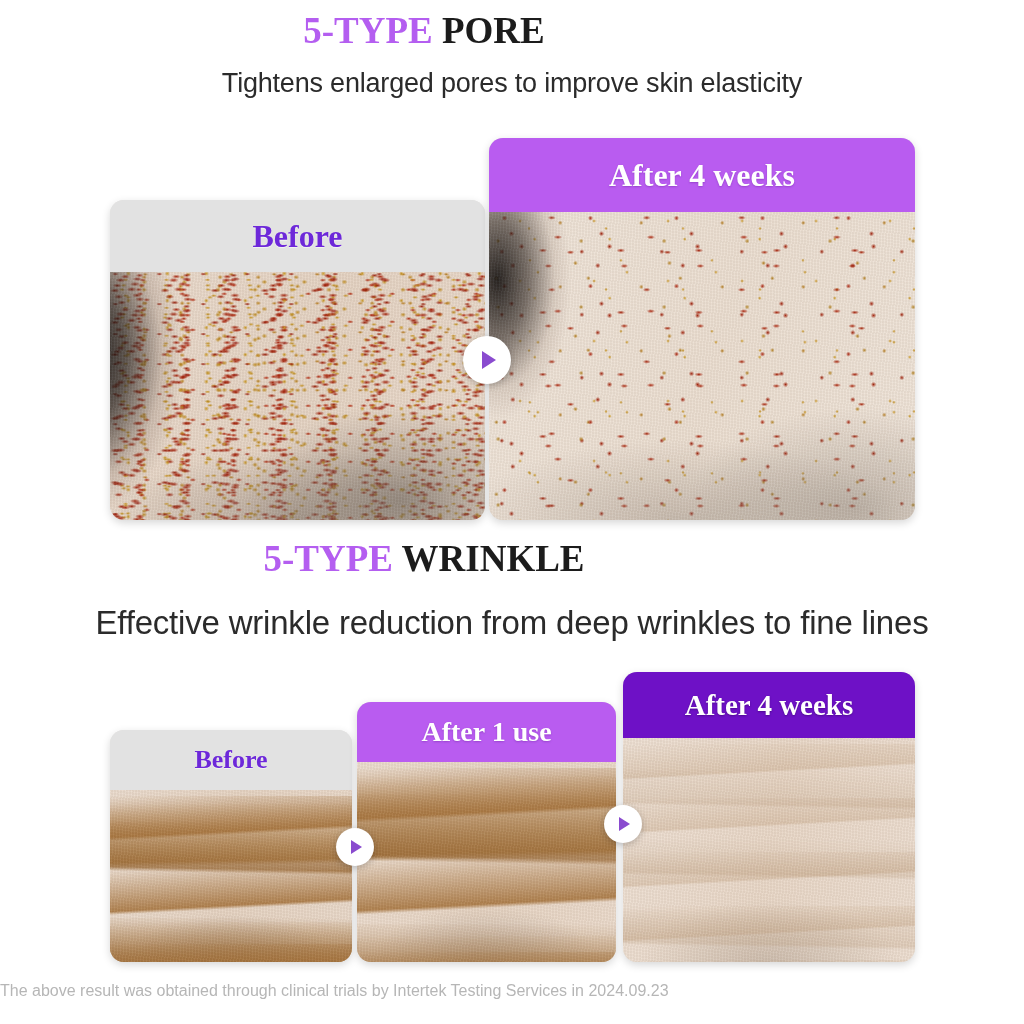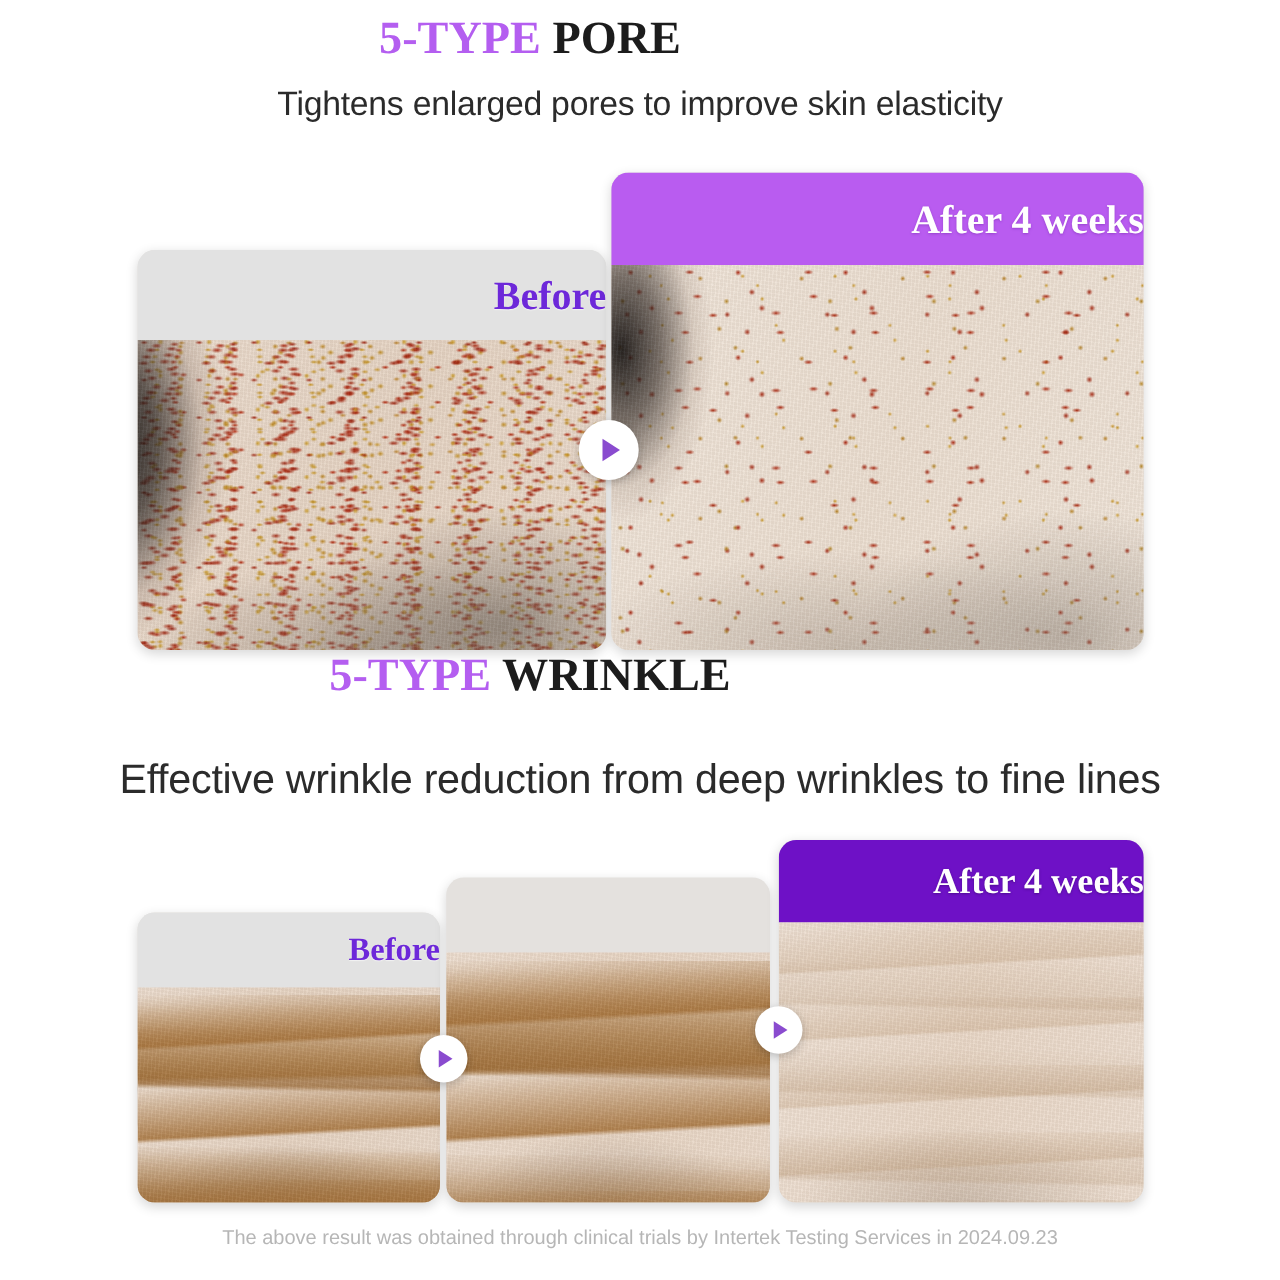--- a/index.html
+++ b/index.html
@@ -36,37 +36,37 @@
     width: 1024px;
     text-align: center;
     font-family: "Liberation Sans", sans-serif;
     color: #2b2b2b;
     white-space: nowrap;
     letter-spacing: -0.2px;
   }
 
   #pore-title    { top: 12px;  font-size: 37px; }
   #pore-sub      { top: 68px;  font-size: 27px; }
-  #wrinkle-title { top: 522px; font-size: 37px; }
+  #wrinkle-title { top: 540px; font-size: 37px; }
   #wrinkle-sub   { top: 604px; font-size: 33px; }
 
   
   .panel {
     position: absolute;
     border-radius: 14px;
     overflow: hidden;
     box-shadow: 0 3px 9px rgba(0,0,0,0.16);
     background: #e4e1de;
   }
   .panel-header {
     position: absolute;
     top: 0; left: 0; right: 0;
     display: flex;
     align-items: center;
-    justify-content: flex-end;
+    justify-content: center;
     font-family: "Liberation Serif", serif;
     font-weight: bold;
     line-height: 1;
   }
   .hdr-gray {
     background: #e2e2e2;
     color: #6d28d9;
     text-shadow: 0 1px 1px rgba(255,255,255,0.6);
   }
   .hdr-light-purple {
@@ -226,21 +226,21 @@
     width: 0; height: 0;
     border-style: solid;
   }
 
   
   #footer-note {
     position: absolute;
     left: 0;
     top: 982px;
     width: 1024px;
-    text-align: center;
+    text-align: left;
     font-size: 16px;
     color: #b6b6b6;
     font-family: "Liberation Sans", sans-serif;
     white-space: nowrap;
   }
 </style>
 </head>
 <body>
 
 <div class="section-title" id="pore-title">
@@ -280,20 +280,23 @@
 <div class="panel" id="wrinkle-before-panel" style="left:110px; top:730px; width:242px; height:232px;">
   <div class="panel-header hdr-gray" style="height:60px; font-size:26px;">
     <span>Before</span>
   </div>
   <div class="skin skin-wrinkle" style="top:60px;">
     <div class="micro"></div>
   </div>
 </div>
 
 <div class="panel" id="wrinkle-after1-panel" style="left:357px; top:702px; width:259px; height:260px;">
+  <div class="panel-header hdr-light-purple" style="height:60px; font-size:28px;">
+    <span>After 1 use</span>
+  </div>
   <div class="skin skin-wrinkle mild" style="top:60px;">
     <div class="micro"></div>
   </div>
 </div>
 
 <div class="panel" id="wrinkle-after4-panel" style="left:623px; top:672px; width:292px; height:290px;">
   <div class="panel-header hdr-dark-purple" style="height:66px; font-size:29px;">
     <span>After 4 weeks</span>
   </div>
   <div class="skin skin-wrinkle smooth" style="top:66px;">

